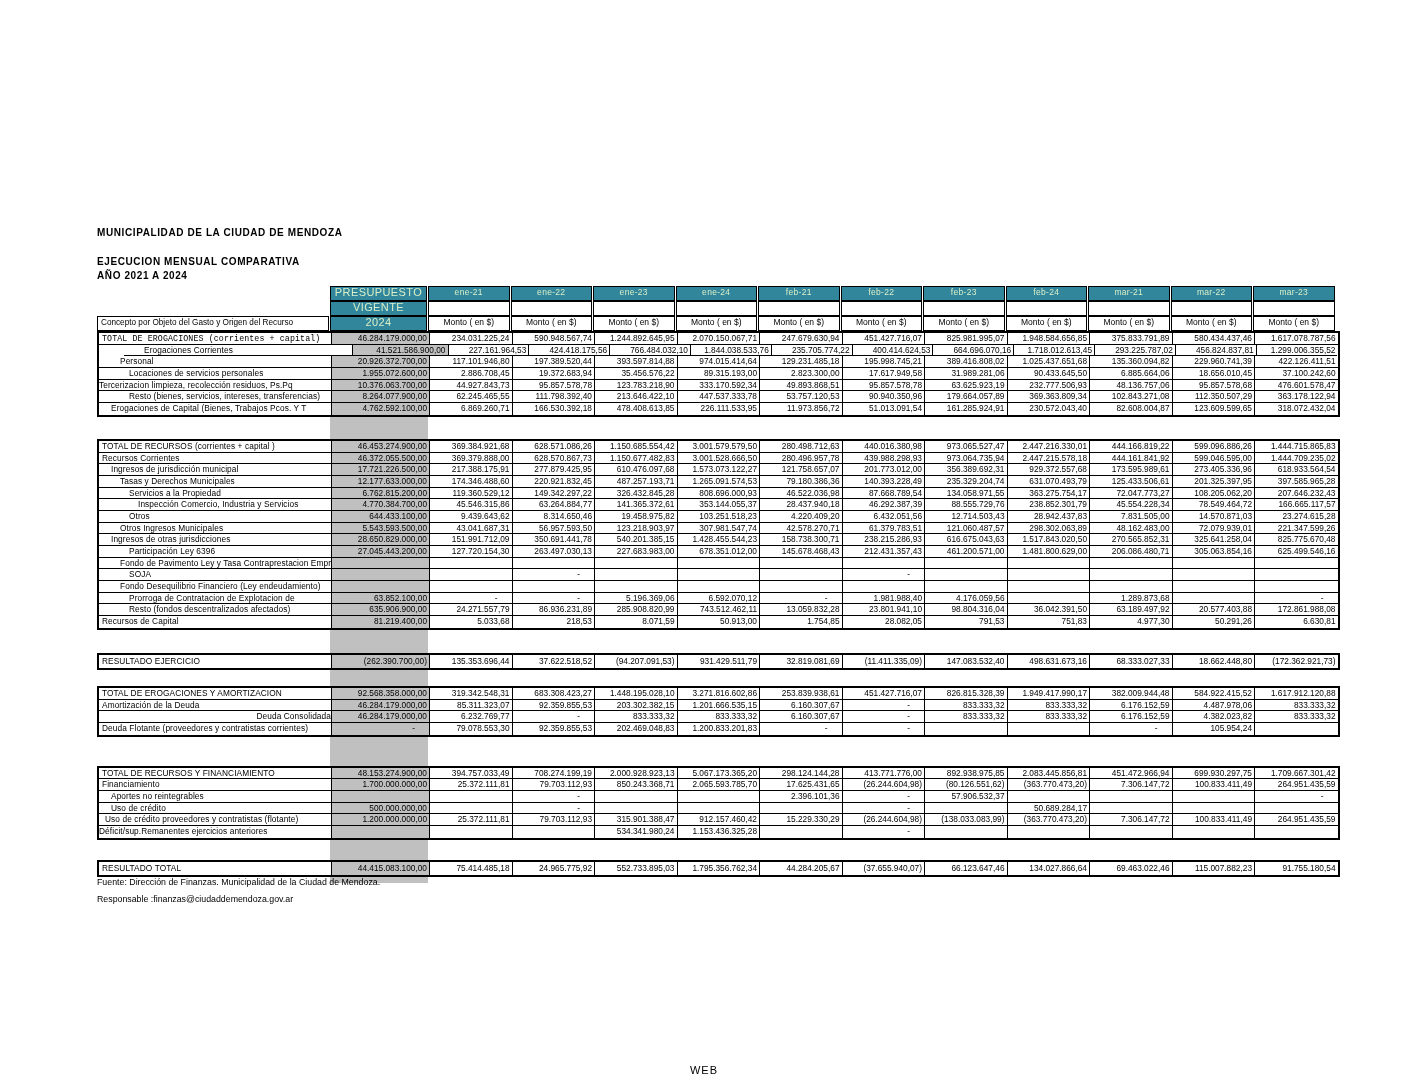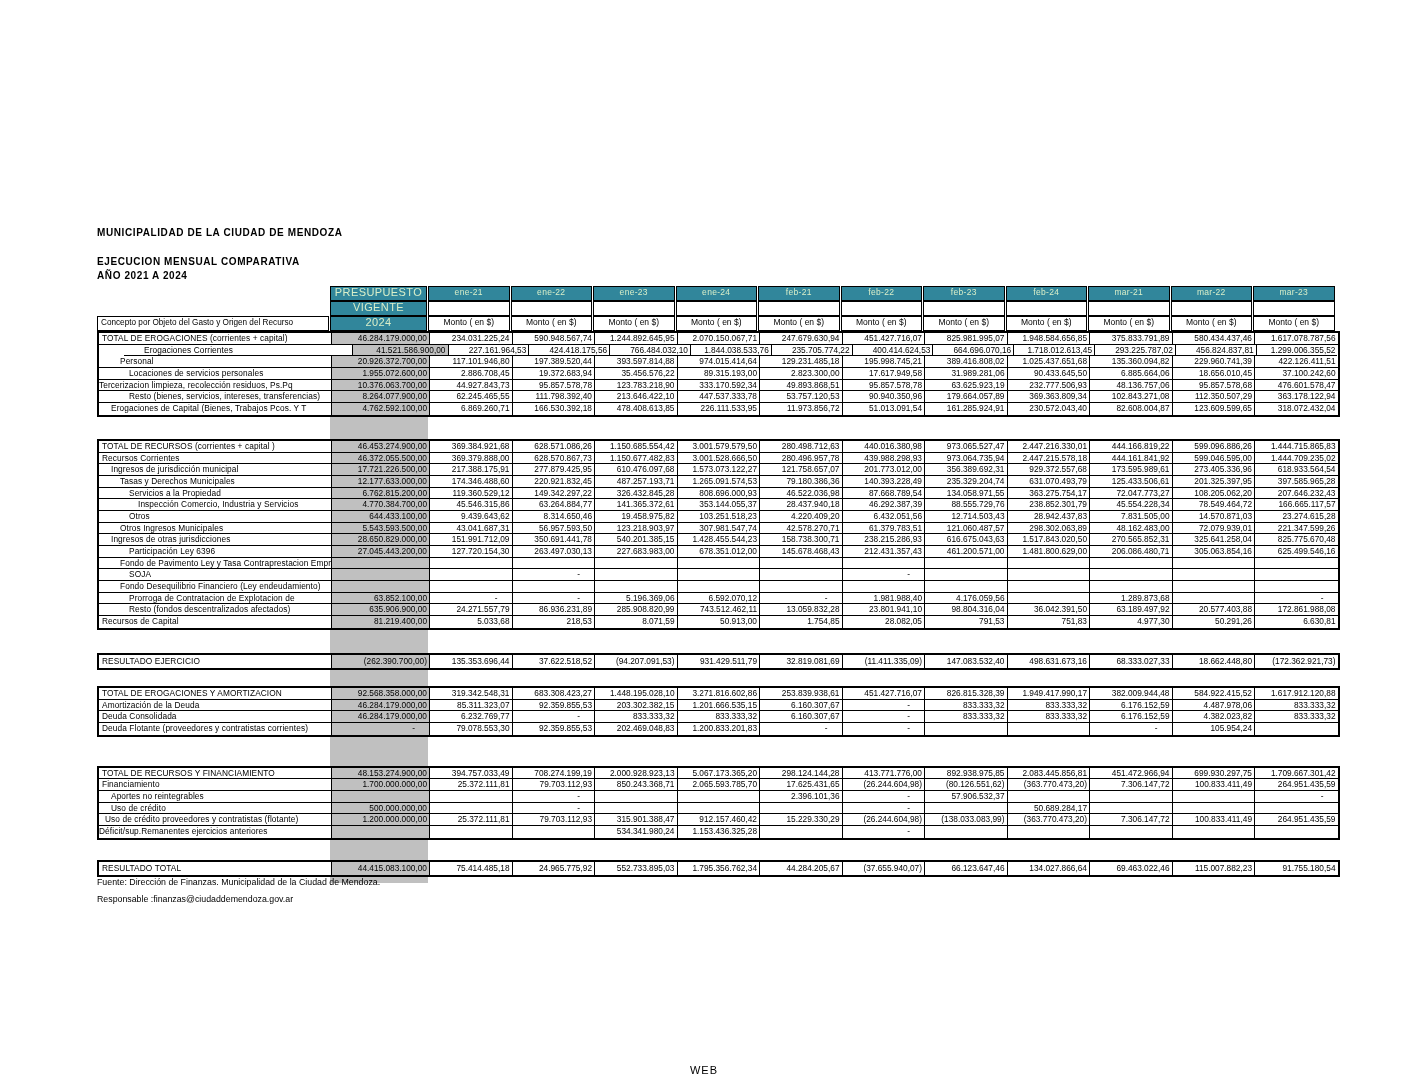--- a/index.html
+++ b/index.html
@@ -100,21 +100,21 @@
           <div class="hmc hwhite">Monto ( en $)</div>
           <div class="hmc hwhite">Monto ( en $)</div>
           <div class="hmc hwhite">Monto ( en $)</div>
           <div class="hmc hwhite">Monto ( en $)</div>
           <div class="hmc hwhite">Monto ( en $)</div>
           <div class="hmc hwhite">Monto ( en $)</div>
         </div>
       </div>
       <div class="sec">
         <div class="row">
-          <div class="cellbase lc" style="padding-left: 3px;">TOTAL DE EROGACIONES (corrientes + capital)</div>
+          <div class="cellbase lc" style="padding-left: 3px; font-family: Liberation Mono, monospace;">TOTAL DE EROGACIONES (corrientes + capital)</div>
           <div class="cellbase pc">46.284.179.000,00</div>
           <div class="cellbase mc">234.031.225,24</div>
           <div class="cellbase mc">590.948.567,74</div>
           <div class="cellbase mc">1.244.892.645,95</div>
           <div class="cellbase mc">2.070.150.067,71</div>
           <div class="cellbase mc">247.679.630,94</div>
           <div class="cellbase mc">451.427.716,07</div>
           <div class="cellbase mc">825.981.995,07</div>
           <div class="cellbase mc">1.948.584.656,85</div>
           <div class="cellbase mc">375.833.791,89</div>
@@ -505,21 +505,21 @@
           <div class="cellbase mc">1.201.666.535,15</div>
           <div class="cellbase mc">6.160.307,67</div>
           <div class="cellbase mc dash">-</div>
           <div class="cellbase mc">833.333,32</div>
           <div class="cellbase mc">833.333,32</div>
           <div class="cellbase mc">6.176.152,59</div>
           <div class="cellbase mc">4.487.978,06</div>
           <div class="cellbase mc">833.333,32</div>
         </div>
         <div class="row">
-          <div class="cellbase lc" style="padding-left: 3px;">Deuda Consolidada</div>
+          <div class="cellbase lc" style="padding-left: 3px; text-align: right;">Deuda Consolidada</div>
           <div class="cellbase pc">46.284.179.000,00</div>
           <div class="cellbase mc">6.232.769,77</div>
           <div class="cellbase mc dash">-</div>
           <div class="cellbase mc">833.333,32</div>
           <div class="cellbase mc">833.333,32</div>
           <div class="cellbase mc">6.160.307,67</div>
           <div class="cellbase mc dash">-</div>
           <div class="cellbase mc">833.333,32</div>
           <div class="cellbase mc">833.333,32</div>
           <div class="cellbase mc">6.176.152,59</div>

